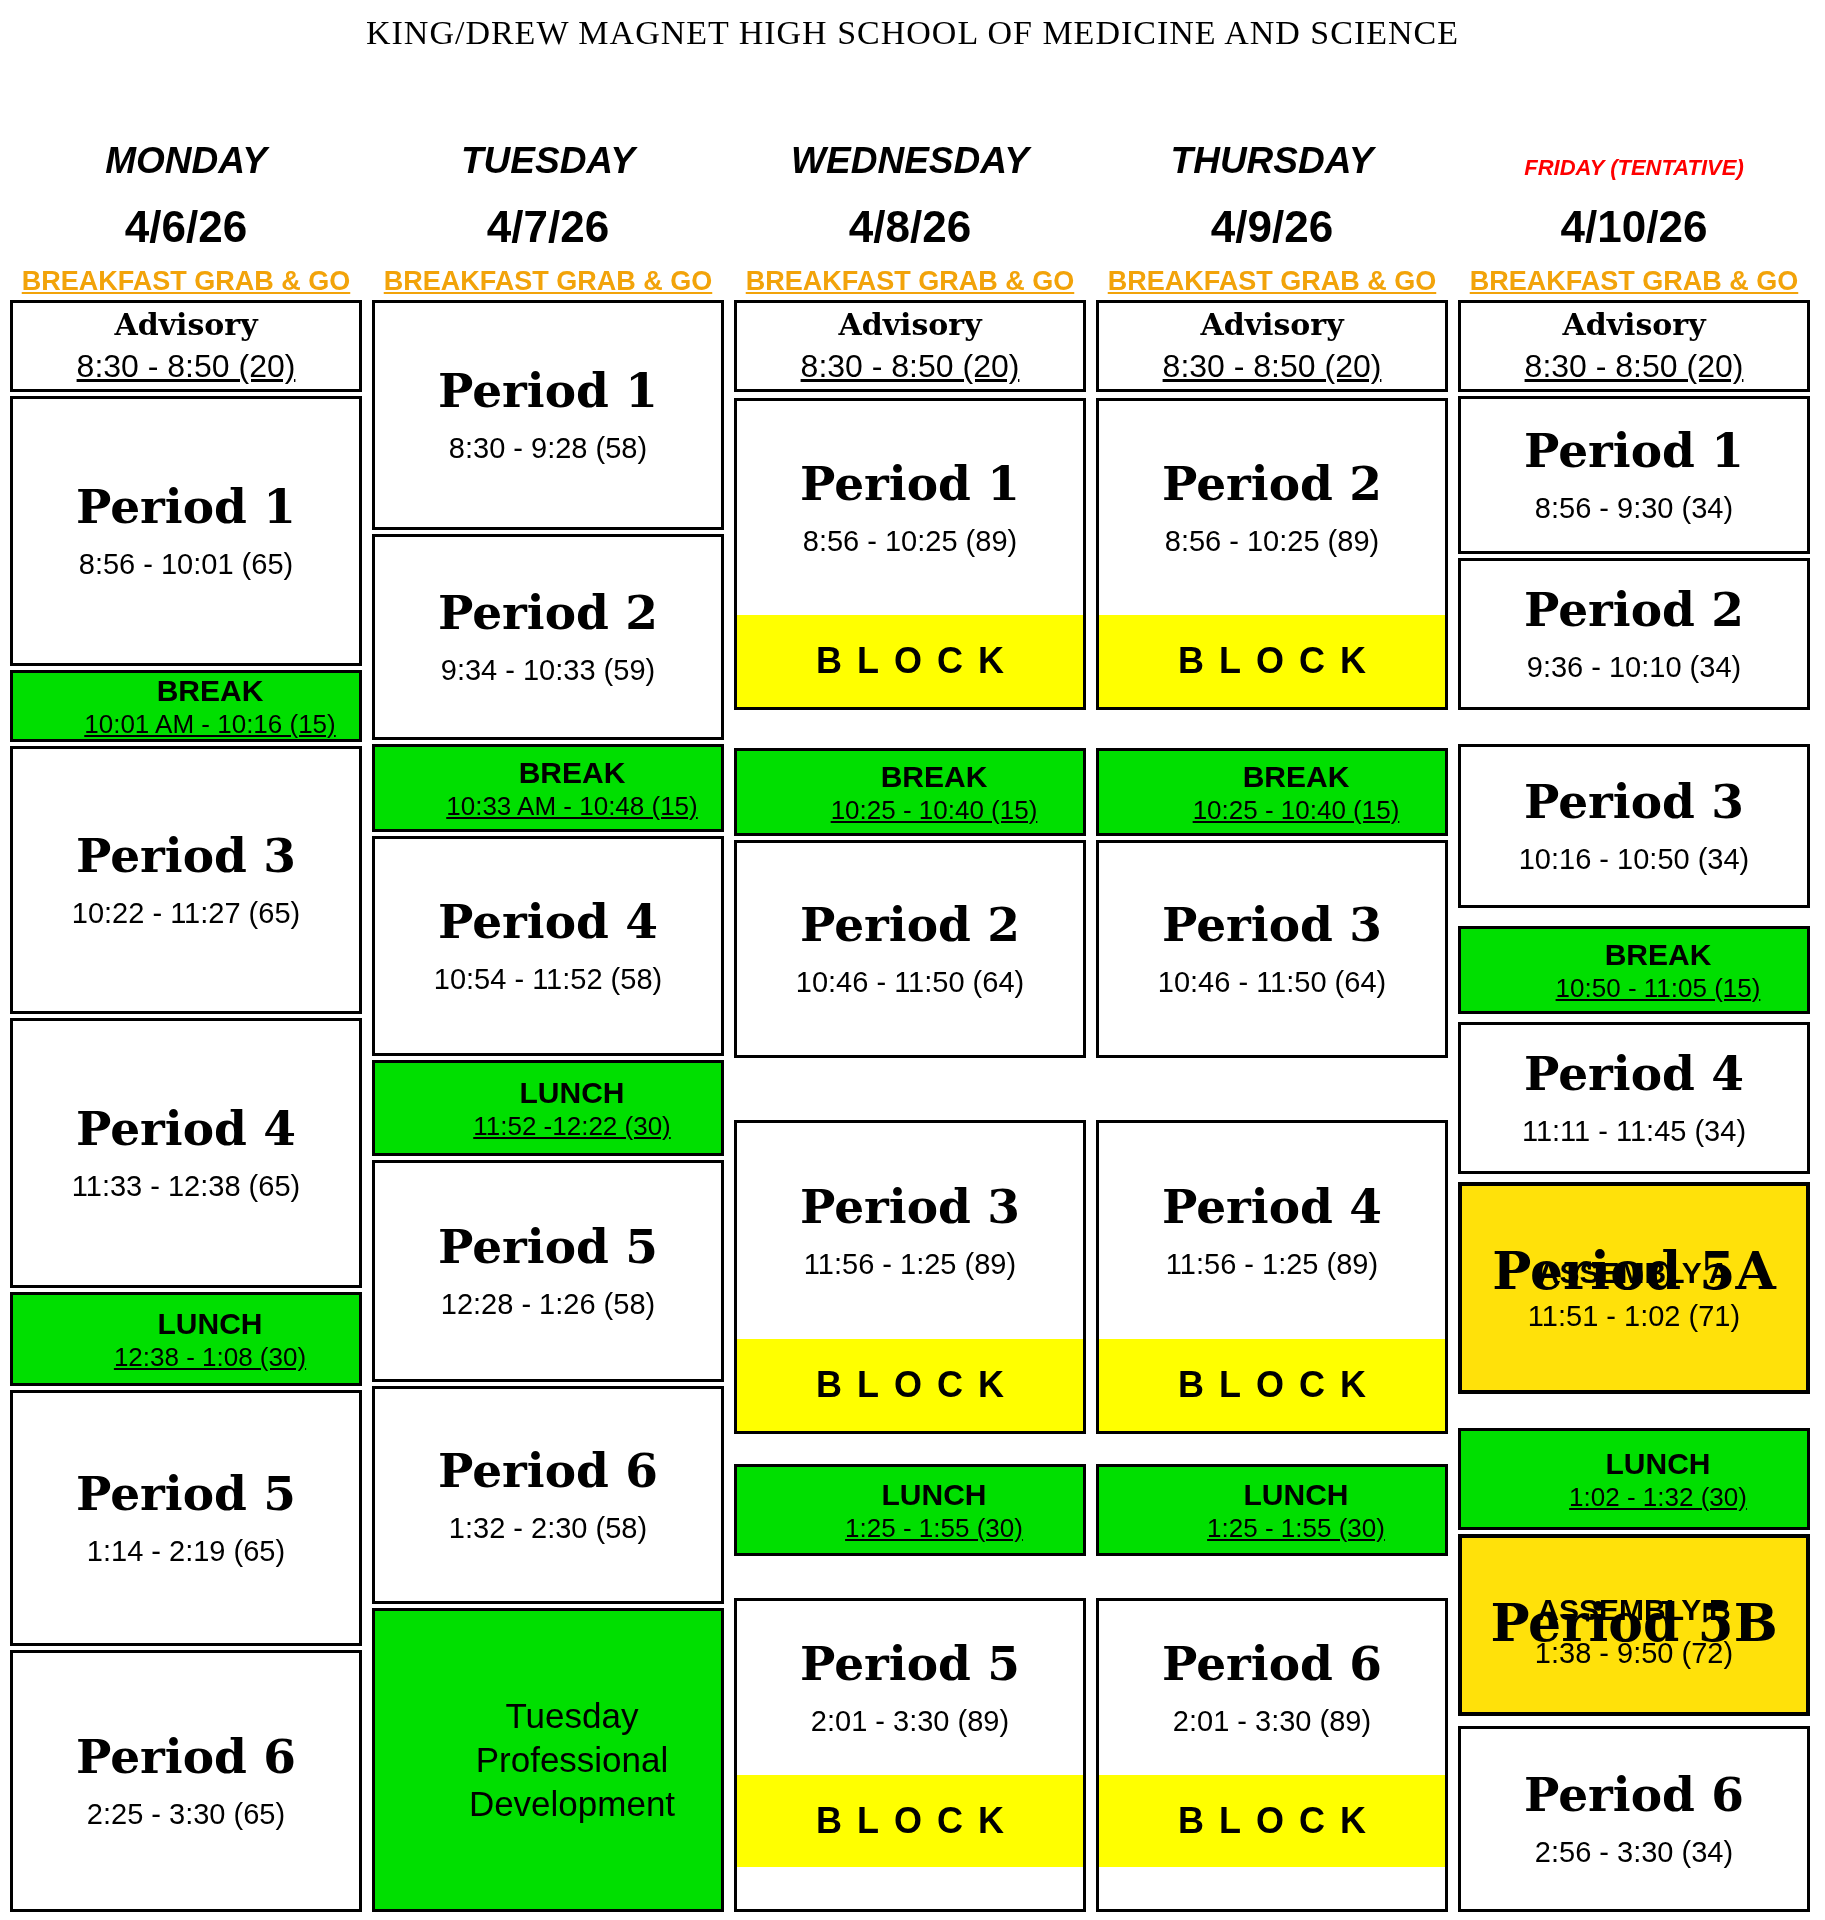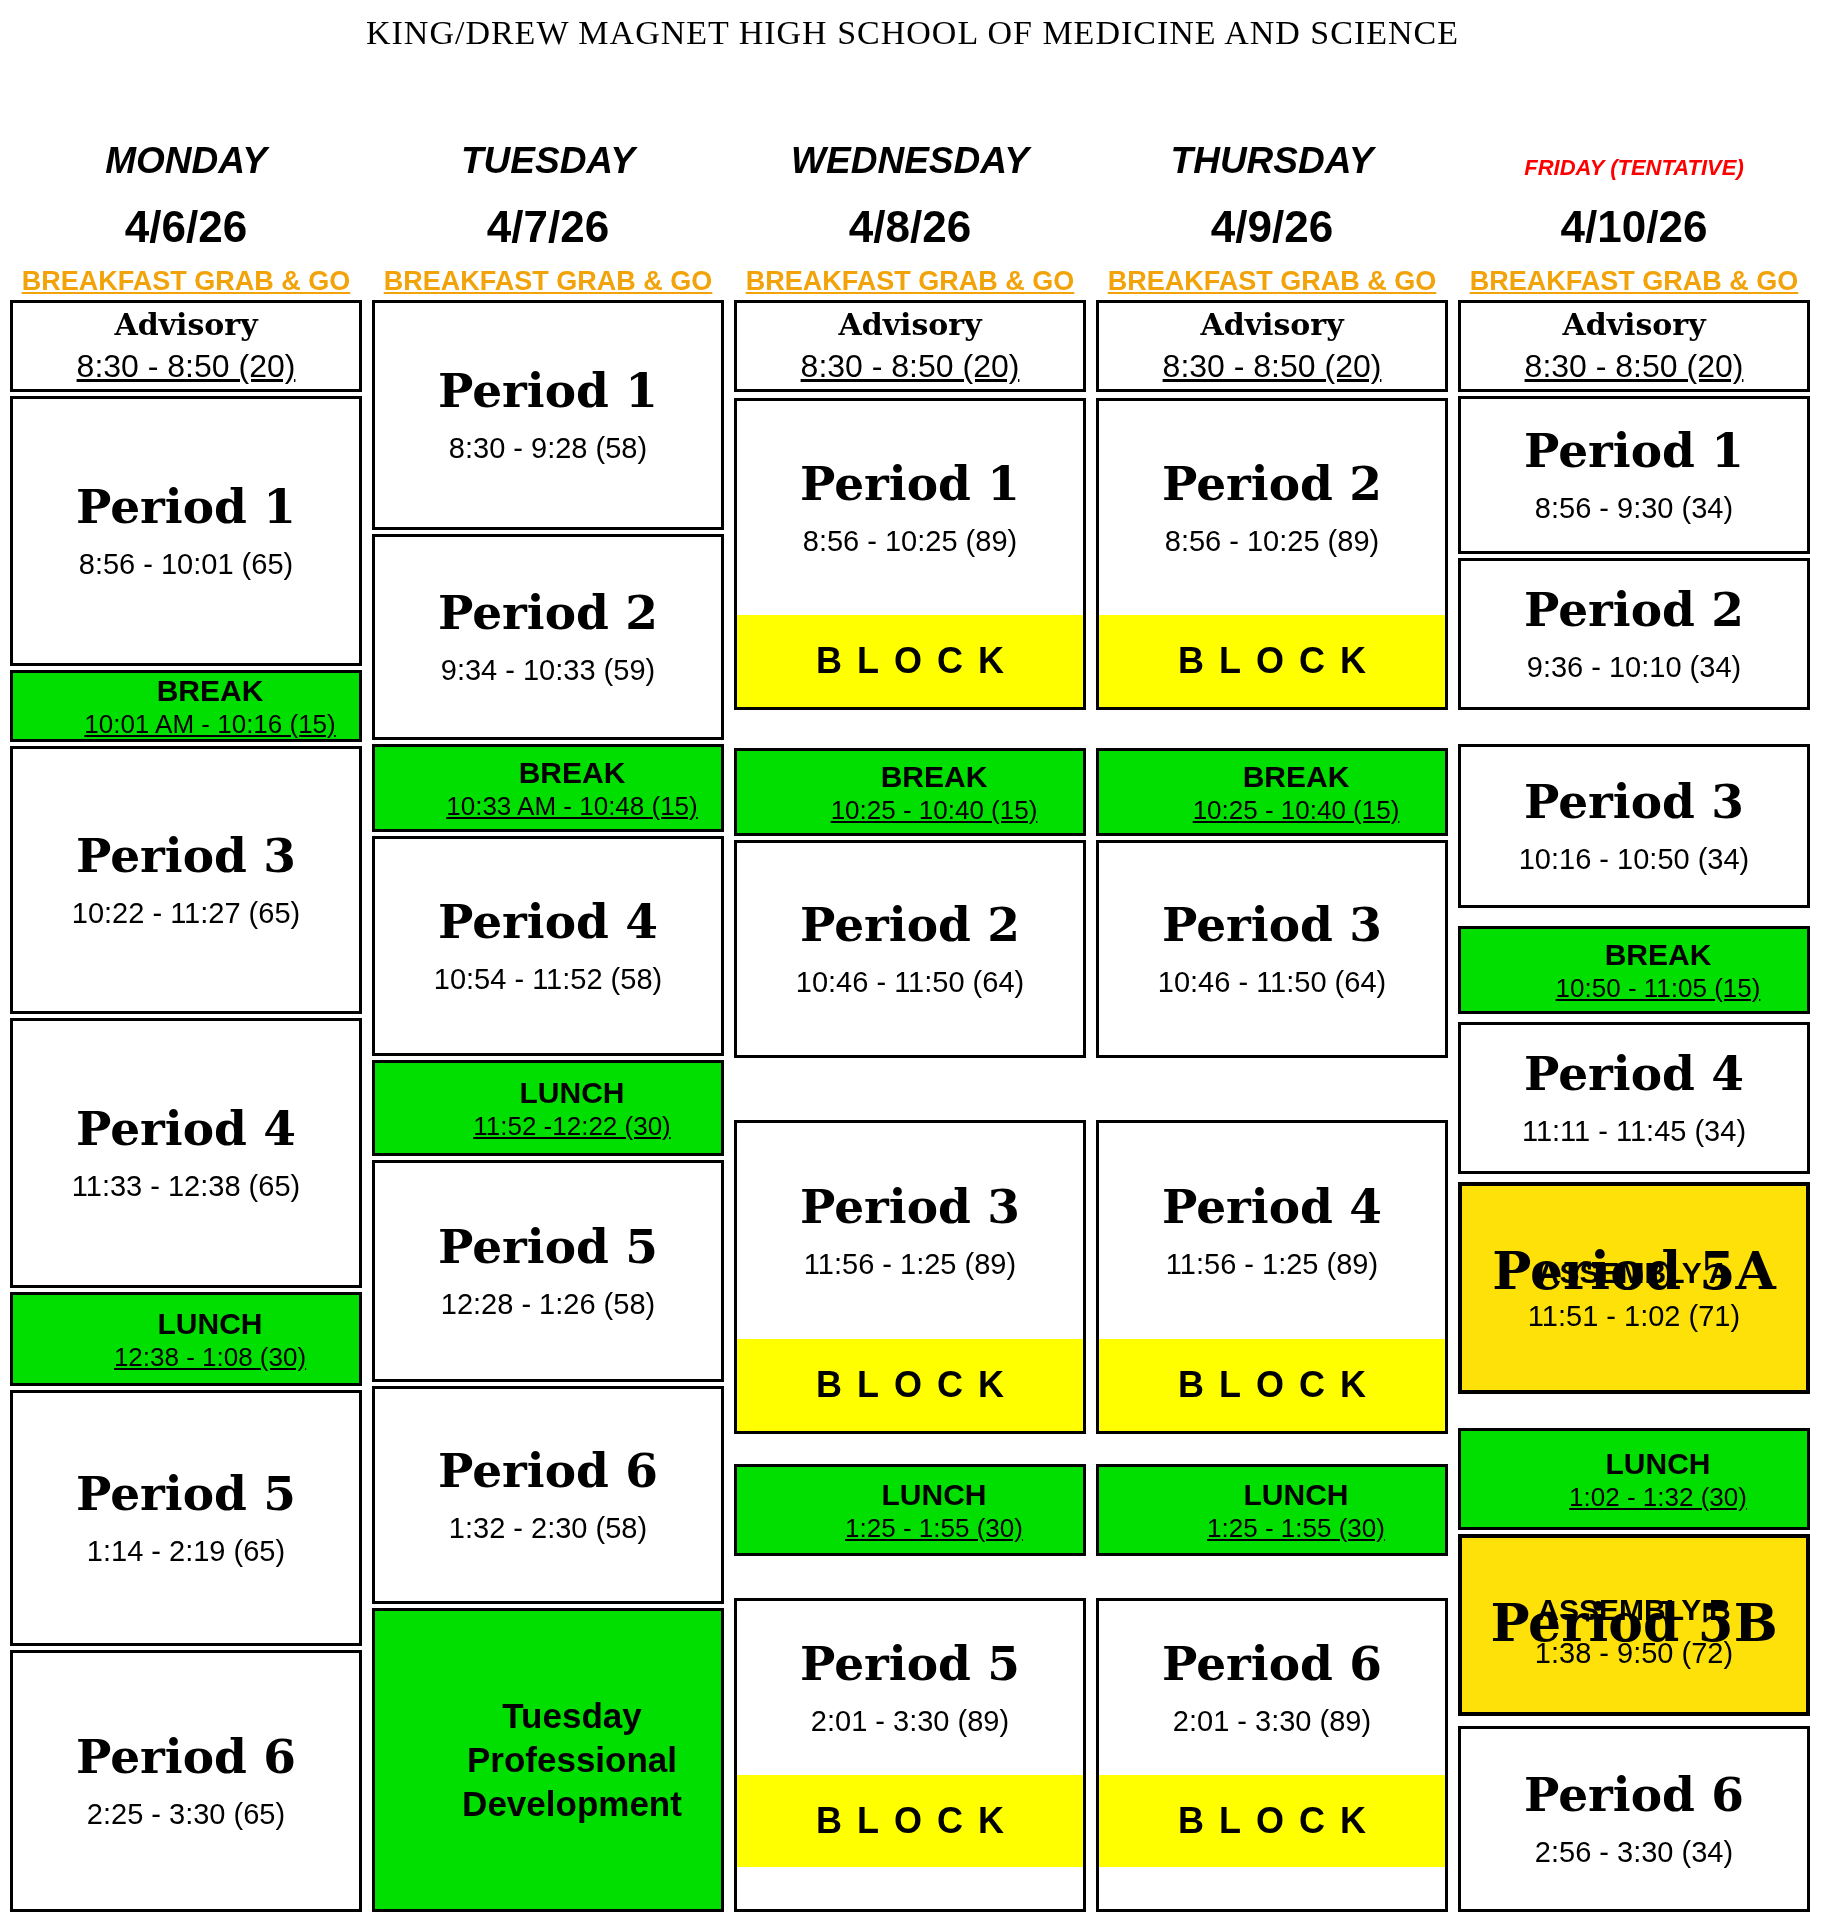--- a/index.html
+++ b/index.html
@@ -59,21 +59,21 @@
     display:flex; align-items:center; justify-content:center;
     font-weight:700; font-size:36px; letter-spacing:15px; text-indent:15px;
   }
   .pblock.inset .banner { margin-bottom:42px; }
 
   .assembly { background:#ffe10a; border-width:4px; }
   .assembly-title { font-family:"DejaVu Serif", serif; font-weight:700; font-size:52px; line-height:1.05; }
   .assembly-sub   { font-size:30px; font-weight:700; margin-top:12px; }
   .assembly-time  { font-size:29px; margin-top:10px; }
 
-  .pd-text { font-size:35px; font-weight:700; line-height:1.25; width:280px; }
+  .pd-text { font-size:35px; font-weight:400; line-height:1.25; width:280px; }
 </style>
 </head>
 <body>
 
 <div class="page">
 
   <div class="school-name">KING/DREW MAGNET HIGH SCHOOL OF MEDICINE AND SCIENCE</div>
 
   <div class="col" style="left:10px">
     <div class="day-name">MONDAY</div>

